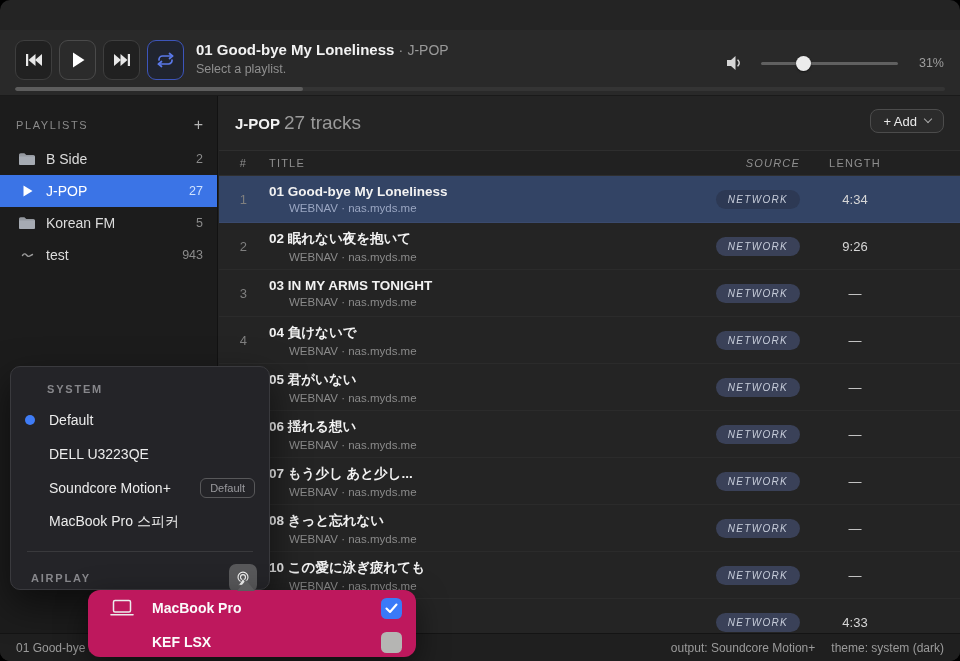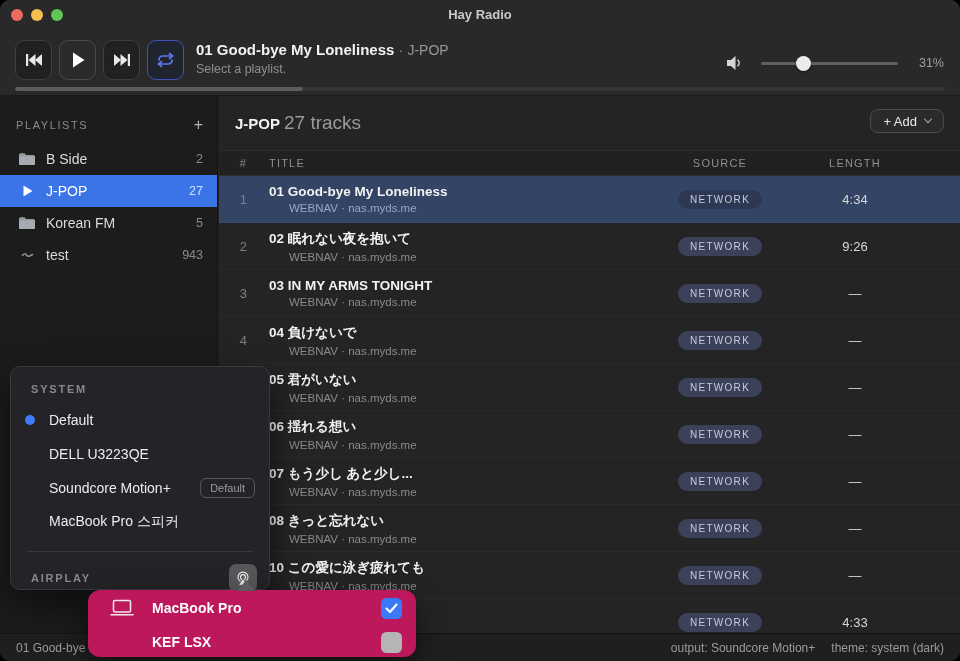--- a/index.html
+++ b/index.html
@@ -47,42 +47,42 @@
   
   .content{position:absolute;left:219px;top:96px;right:0;bottom:28px;background:#242424;}
   .c-head{position:relative;height:54px;display:flex;align-items:center;padding-left:16px;}
   .c-title{font-size:15px;font-weight:700;color:#f2f2f2;}
   .c-count{margin-left:4px;font-size:19px;color:#9a9a9a;}
   .add-btn{position:absolute;right:16px;top:13px;height:24px;display:flex;align-items:center;padding:0 12px;border-radius:8px;border:1px solid #4c4c4c;background:#2b2b2b;color:#eaeaea;font-size:13px;box-sizing:border-box;cursor:default;}
   .chev{display:inline-block;width:5px;height:5px;border-right:1.5px solid #a9a9a9;border-bottom:1.5px solid #a9a9a9;transform:rotate(45deg);margin-left:8px;position:relative;top:-2px;}
   .thead{height:26px;background:#212121;border-top:1px solid #2e2e2e;border-bottom:1px solid #2e2e2e;display:flex;align-items:center;font-size:11px;letter-spacing:1.2px;color:#8f8f8f;box-sizing:border-box;}
   .col-num{width:40px;text-align:right;padding-right:12px;box-sizing:border-box;flex:none;}
   .col-main{flex:1;padding-left:10px;min-width:0;}
-  .col-src{width:160px;text-align:center;flex:none;}
+  .col-src{width:160px;text-align:right;flex:none;font-style:italic;}
   .col-len{width:110px;text-align:center;flex:none;}
   .col-pad{width:50px;flex:none;}
   .rows{position:absolute;left:0;right:0;top:80px;bottom:0;overflow:hidden;}
   .trow{height:47px;display:flex;align-items:center;border-bottom:1px solid #2b2b2b;box-sizing:border-box;cursor:default;}
   .trow.selected{background:#334465;border-bottom-color:#3a4a6e;}
   .t-num{font-size:13px;color:#7f7f7f;}
   .t-title{font-size:13.5px;font-weight:600;color:#f2f2f2;white-space:nowrap;overflow:hidden;text-overflow:ellipsis;}
   .t-sub{font-size:11.5px;color:#8a8a8a;margin-top:3px;white-space:nowrap;overflow:hidden;text-overflow:ellipsis;margin-left:20px;}
   .trow.selected .t-sub{color:#9aa6c2;}
   .badge{display:inline-block;background:#3a4158;color:#c7cdda;font-size:10px;letter-spacing:1.3px;padding:4px 12px;border-radius:10px;}
   .trow.selected .badge{background:#2d3954;}
   .t-len{font-size:13px;color:#d6d6d6;}
 
   
   .statusbar{position:absolute;left:0;right:0;bottom:0;height:28px;background:#1f1f1f;border-top:1px solid #141414;display:flex;align-items:center;justify-content:space-between;padding:0 16px;box-sizing:border-box;font-size:12px;color:#9b9b9b;}
   .sb-right{display:flex;gap:16px;white-space:nowrap;}
   .sb-left{white-space:nowrap;overflow:hidden;}
 
   
   .popover{position:absolute;left:10px;top:366px;width:260px;height:224px;background:#242428;border:1px solid #3a3a3e;border-radius:10px;box-shadow:0 14px 36px rgba(0,0,0,.55);z-index:40;box-sizing:border-box;}
-  .po-head{padding:16px 20px 8px;font-size:11px;letter-spacing:1.8px;color:#87878b;font-weight:600;}
+  .po-head{padding:16px 36px 8px;font-size:11px;letter-spacing:1.8px;color:#87878b;font-weight:600;}
   .po-item{height:34px;display:flex;align-items:center;padding-left:14px;font-size:14px;color:#ececec;cursor:default;}
   .radio-slot{width:24px;display:flex;align-items:center;flex:none;}
   .radio-dot{width:10px;height:10px;border-radius:50%;background:#3f7cf6;}
   .po-badge{margin-left:auto;margin-right:14px;border:1px solid #58585a;border-radius:6px;padding:3px 9px;font-size:11px;color:#9a9a9e;}
   .po-divider{height:1px;background:#39393c;margin:12px 16px 8px;}
   .po-foot{display:flex;align-items:center;justify-content:space-between;padding:4px 12px 0 20px;}
   .airplay-btn{width:28px;height:28px;border-radius:7px;background:#58585a;display:flex;align-items:center;justify-content:center;border:none;cursor:default;}
 
   
   .ap-pop{position:absolute;left:88px;top:590px;width:320px;height:67px;background:#be185d;border-radius:12px;box-shadow:0 10px 30px rgba(0,0,0,.5);z-index:50;padding-left:8px;}
@@ -93,28 +93,20 @@
   .ap-check{margin-left:auto;margin-right:14px;width:21px;height:21px;border-radius:5.5px;background:#b5b5b3;display:flex;align-items:center;justify-content:center;}
   .ap-row.checked .ap-check{background:#3a7af8;}
   .ap-check svg{display:none;}
   .ap-row.checked .ap-check svg{display:block;}
 </style>
 </head>
 <body>
 
 <div class="window">
 
-  <div class="titlebar">
-    <div class="traffic">
-      <span class="light red"></span>
-      <span class="light yellow"></span>
-      <span class="light green"></span>
-    </div>
-    <div class="win-title">Hay Radio</div>
-  </div>
 
   <div class="toolbar">
     <div class="pbtns">
       <button class="pbtn">
         <svg width="18" height="14" viewBox="0 0 18 14">
             <rect x="1" y="1" width="2.2" height="12" fill="#e8e8e8"></rect>
             <polygon points="10.5,1 10.5,13 3.5,7" fill="#e8e8e8"></polygon>
             <polygon points="17,1 17,13 10,7" fill="#e8e8e8"></polygon>
           </svg>
       </button>

